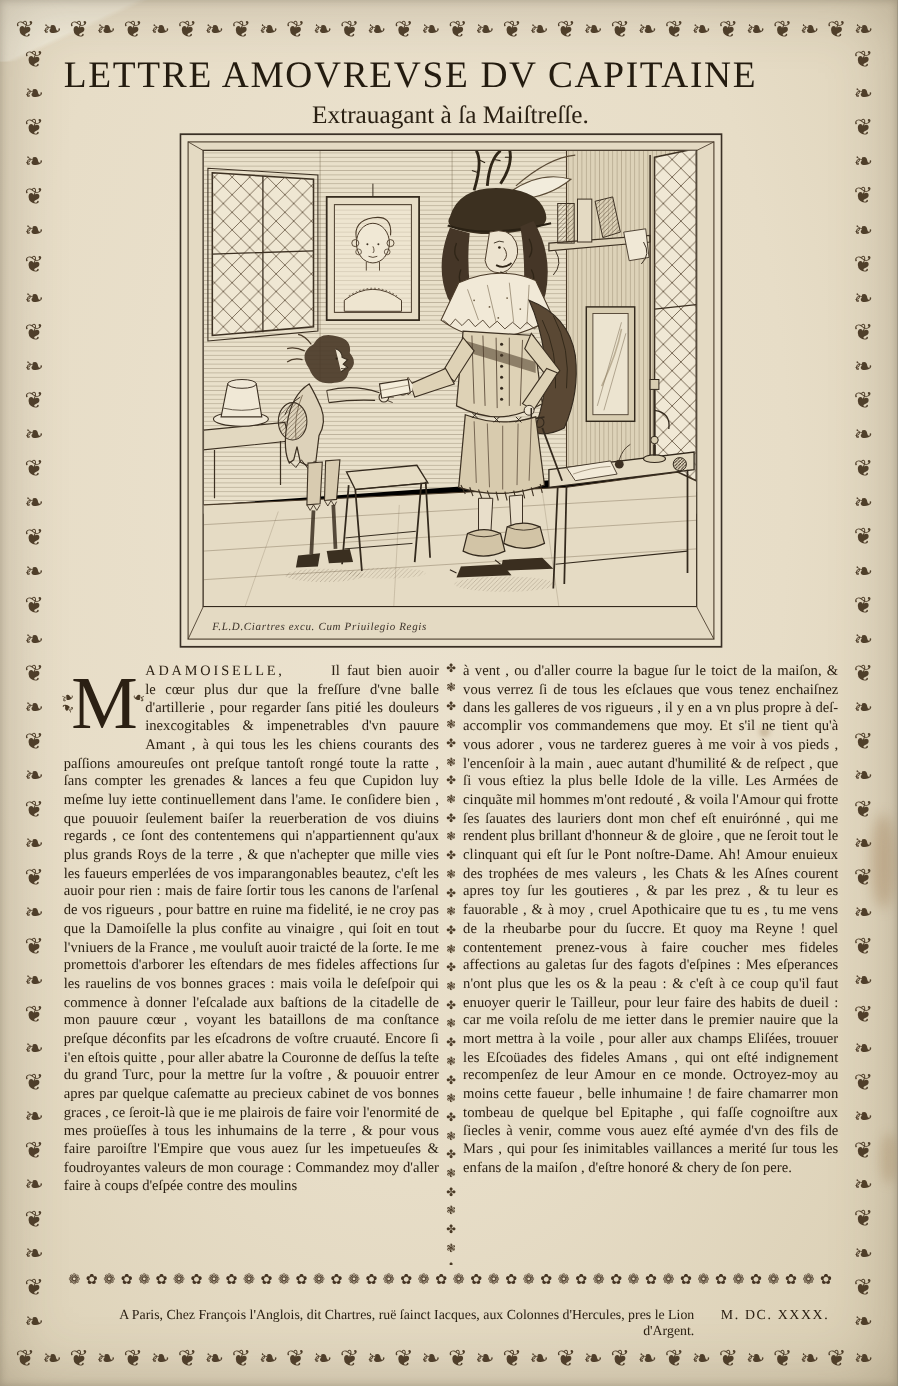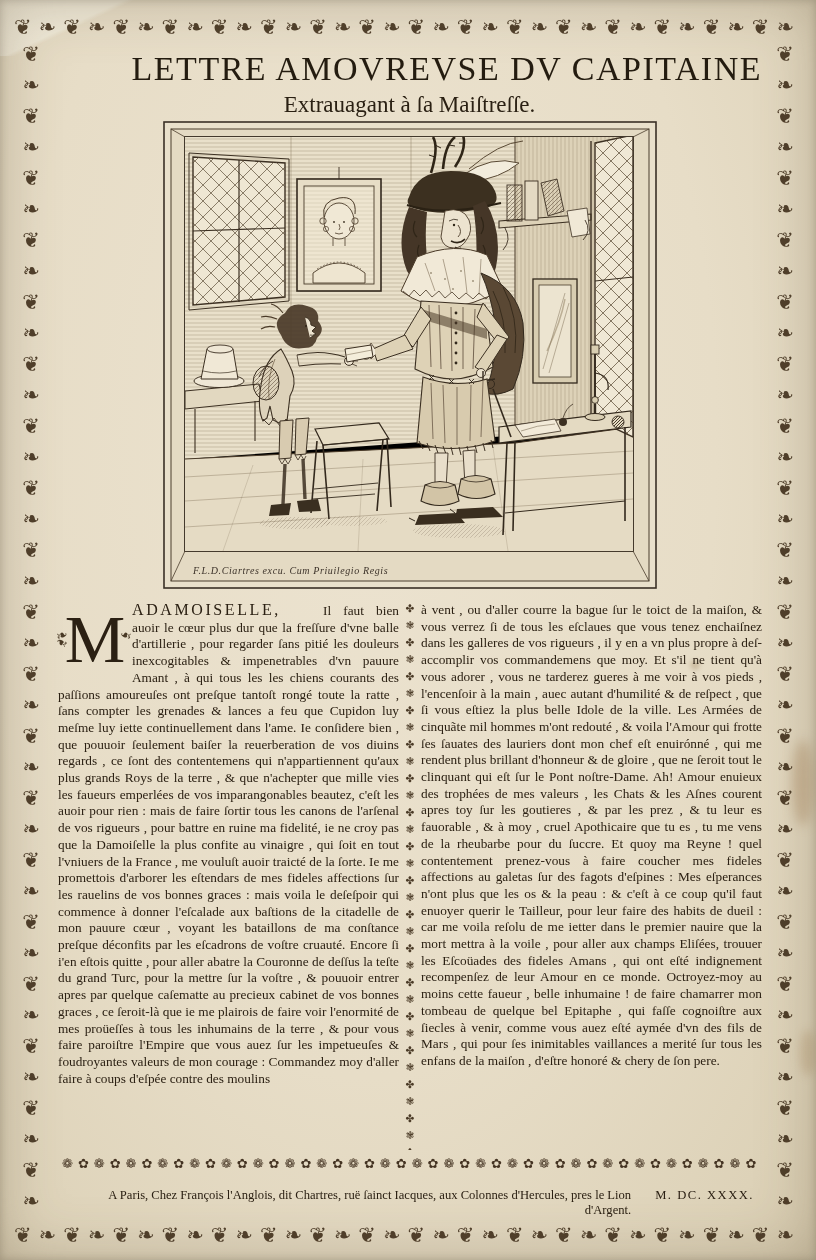--- a/index.html
+++ b/index.html
@@ -21,21 +21,21 @@
   .orn{font-family:"DejaVu Sans",sans-serif;color:#44331f;}
   .border-band{position:absolute;overflow:hidden;white-space:nowrap;text-align:center;opacity:.93;}
   .border-h{left:14px;right:16px;height:36px;font-size:21px;letter-spacing:7px;line-height:34px;}
   .border-h.top{top:10px;}
   .border-h.bottom{top:auto;bottom:6px;}
   .border-v{top:42px;bottom:40px;width:36px;writing-mode:vertical-rl;text-orientation:upright;
     font-size:21px;letter-spacing:7px;line-height:34px;}
   .border-v.left{left:12px;}
   .border-v.right{right:14px;}
 
-  .title{position:absolute;top:50px;left:58px;right:54px;text-align:right;white-space:nowrap;
+  .title{position:absolute;top:50px;left:58px;right:54px;text-align:left;white-space:nowrap;
     font-size:34px;letter-spacing:1.5px;color:#241c10;}
   .subtitle{position:absolute;top:92px;left:58px;right:55px;text-align:center;
     font-size:23px;color:#2a2013;}
 
   
   .engraving{position:absolute;left:163px;top:121px;width:550px;height:468px;}
   .engraving svg{display:block;}
   .plate-caption{position:absolute;left:30px;bottom:13px;font-style:italic;
     font-size:10px;letter-spacing:.6px;color:#3d332a;}
 
@@ -44,21 +44,21 @@
   .col{width:341px;text-align:justify;font-size:13.3px;line-height:16.7px;color:#2b2013;}
   .divider{width:22px;display:flex;justify-content:center;}
   .divider-inner{writing-mode:vertical-rl;text-orientation:upright;height:548px;overflow:hidden;
     font-size:10.5px;letter-spacing:5px;color:#4a3a26;}
   .dropcap{float:left;width:74px;height:76px;position:relative;text-align:center;
     font-size:68px;line-height:74px;color:#2b2013;}
   .dropcap .leaf{position:absolute;font-size:14px;color:#4a3a26;}
   .leaf.tl{top:-4px;left:-2px;transform:rotate(-20deg);}
   .leaf.tr{top:-4px;right:0;transform:scaleX(-1) rotate(-20deg);}
   .leaf.bl{bottom:-2px;left:-2px;transform:rotate(200deg);}
-  .salutation{font-size:16px;letter-spacing:2.6px;}
+  .salutation{font-size:13px;letter-spacing:2.6px;}
   .salut-gap{display:inline-block;width:42px;}
 
   .orn-rule{position:absolute;left:62px;top:1156px;width:694px;text-align:center;white-space:nowrap;
     overflow:hidden;font-size:13px;letter-spacing:5px;color:#443322;}
   .imprint{position:absolute;left:64px;top:1188px;width:690px;display:flex;align-items:baseline;
     font-size:12.6px;color:#2b2013;}
   .imprint-main{flex:1;text-align:right;}
   .imprint-date{margin-left:24px;letter-spacing:1.5px;white-space:nowrap;}
 </style>
 </head>

